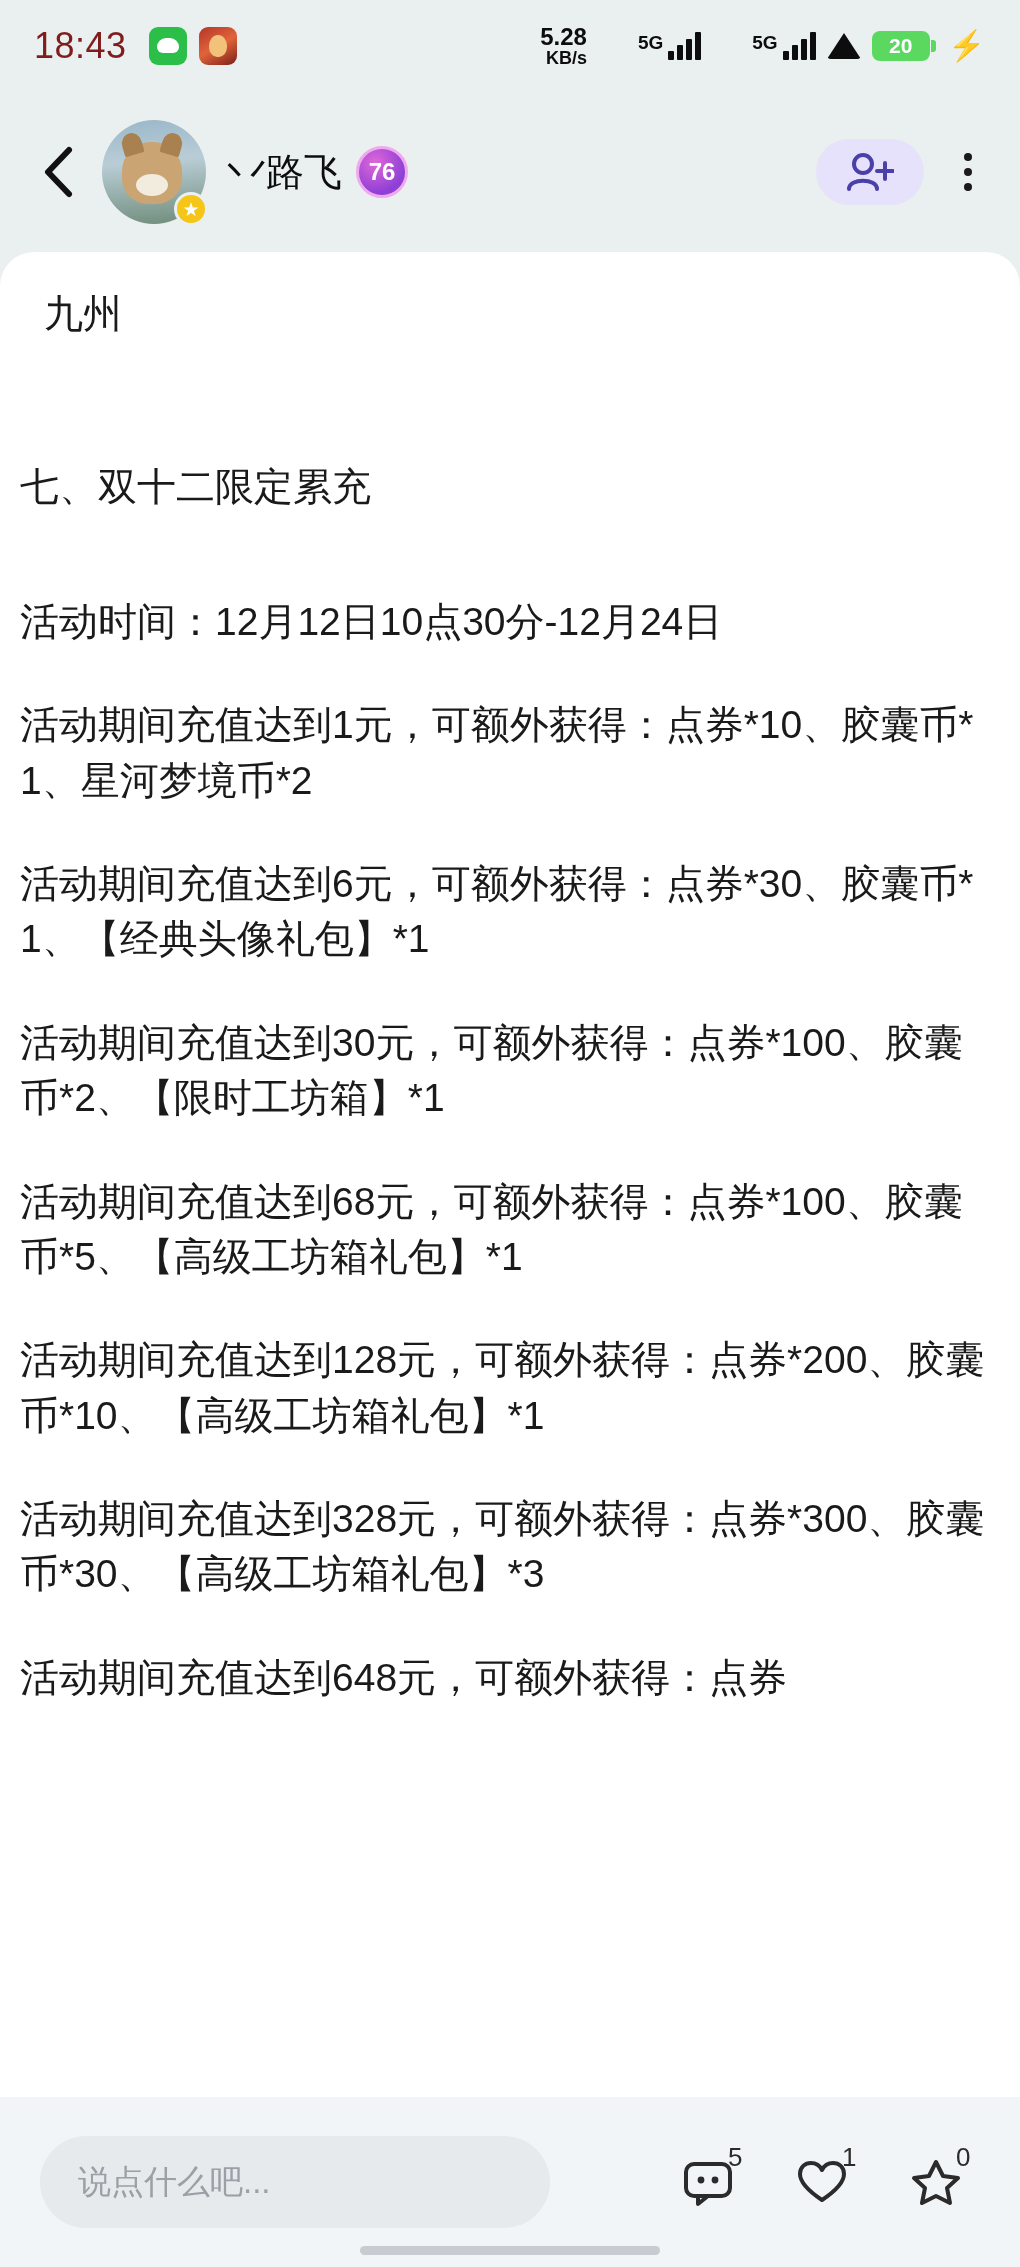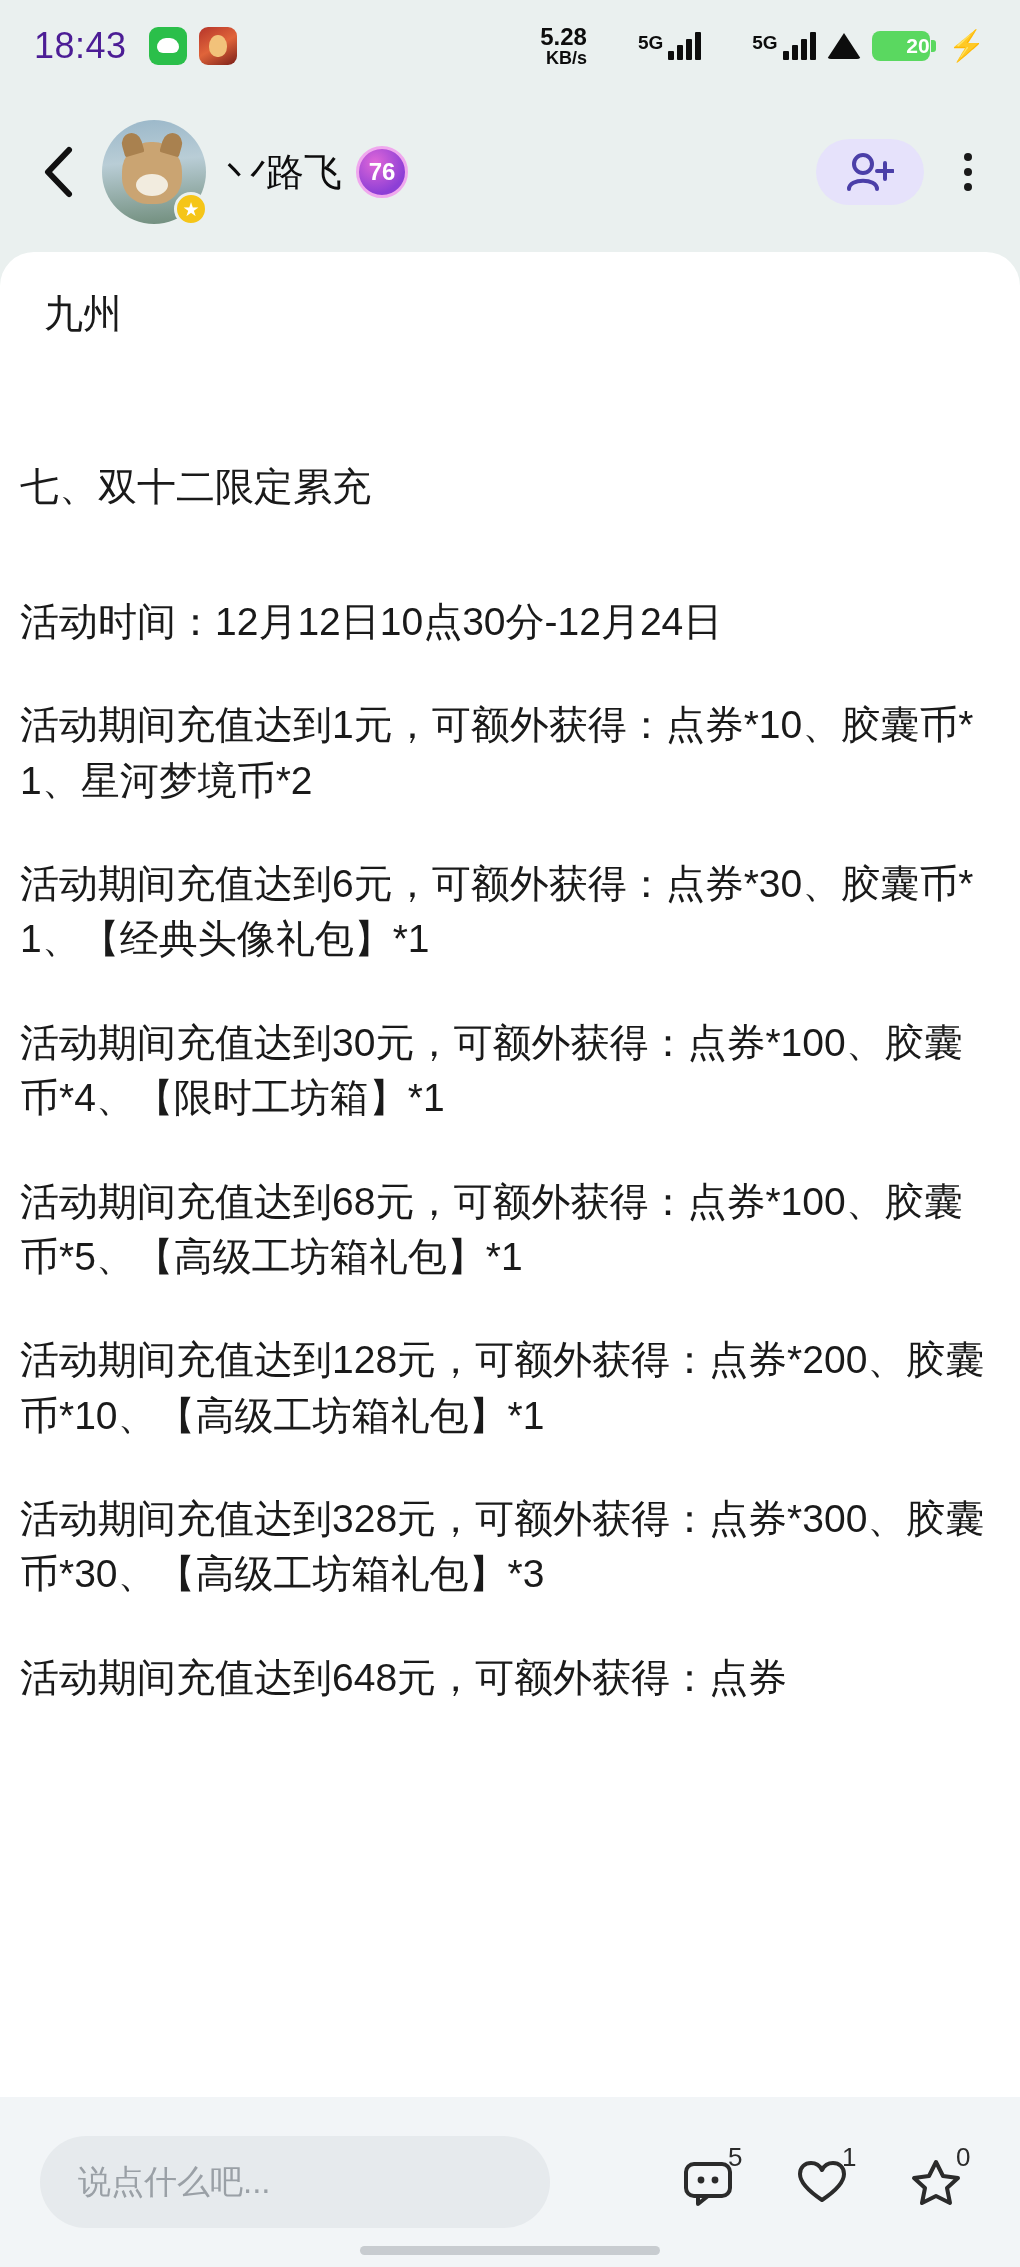--- a/index.html
+++ b/index.html
@@ -11,21 +11,21 @@
   }
   body { position: relative; overflow: hidden; }
 
   
   .statusbar {
     position: absolute; top: 0; left: 0; width: 1020px; height: 92px;
     display: flex; align-items: center; padding: 0 34px;
     background: #eaf0ef;
   }
   .status-time {
-    font-size: 36px; color: #4c1d95; font-weight: 500; letter-spacing: 0.5px;
+    font-size: 36px; color: #7f1d1d; font-weight: 500; letter-spacing: 0.5px;
   }
   .status-left-icons { display: flex; align-items: center; gap: 12px; margin-left: 22px; }
   .app-icon { width: 38px; height: 38px; border-radius: 9px; display: block; }
   .app-wechat { background: #2bbf4a; position: relative; }
   .app-wechat::after {
     content: ""; position: absolute; left: 8px; top: 11px; width: 22px; height: 15px;
     background: #fff; border-radius: 9px 9px 6px 6px;
   }
   .app-game {
     background: linear-gradient(150deg,#b5342a 0%, #e0643a 50%, #7a1f18 100%);
@@ -50,21 +50,21 @@
   .bars i:nth-child(3) { height: 21px; }
   .bars i:nth-child(4) { height: 28px; }
   .wifi { width: 34px; height: 26px; position: relative; }
   .wifi::before {
     content: ""; position: absolute; left: 0; bottom: 0; width: 0; height: 0;
     border-left: 17px solid transparent; border-right: 17px solid transparent;
     border-bottom: 26px solid #0d0d0d; border-radius: 4px;
   }
   .battery {
     width: 58px; height: 30px; border-radius: 8px; background: #5ad860;
-    position: relative; display: flex; align-items: center; justify-content: flex-end;
+    position: relative; display: flex; align-items: center; justify-content: center;
   }
   .battery::after {
     content: ""; position: absolute; right: -6px; top: 9px; width: 5px; height: 12px;
     background: #5ad860; border-radius: 0 3px 3px 0;
   }
   .battery span { font-size: 21px; color: #fff; font-weight: 600; }
   .bolt { font-size: 30px; color: #f5c518; margin-left: 8px; }
 
   
   .chat-header {
@@ -230,21 +230,21 @@
 </div>
 
 <div class="content-card">
   <div class="msg-top">九州</div>
 
   <div class="article">
     <p class="heading">七、双十二限定累充</p>
     <p>活动时间：12月12日10点30分-12月24日</p>
     <p>活动期间充值达到1元，可额外获得：点券*10、胶囊币*1、星河梦境币*2</p>
     <p>活动期间充值达到6元，可额外获得：点券*30、胶囊币*1、【经典头像礼包】*1</p>
-    <p>活动期间充值达到30元，可额外获得：点券*100、胶囊币*4、【限时工坊箱】*1</p>
+    <p>活动期间充值达到30元，可额外获得：点券*100、胶囊币*2、【限时工坊箱】*1</p>
     <p>活动期间充值达到68元，可额外获得：点券*100、胶囊币*5、【高级工坊箱礼包】*1</p>
     <p>活动期间充值达到128元，可额外获得：点券*200、胶囊币*10、【高级工坊箱礼包】*1</p>
     <p>活动期间充值达到328元，可额外获得：点券*300、胶囊币*30、【高级工坊箱礼包】*3</p>
     <p>活动期间充值达到648元，可额外获得：点券</p>
   </div>
 </div>
 
 <div class="bottom-bar">
   <div class="comment-input">
     <span>说点什么吧...</span>

